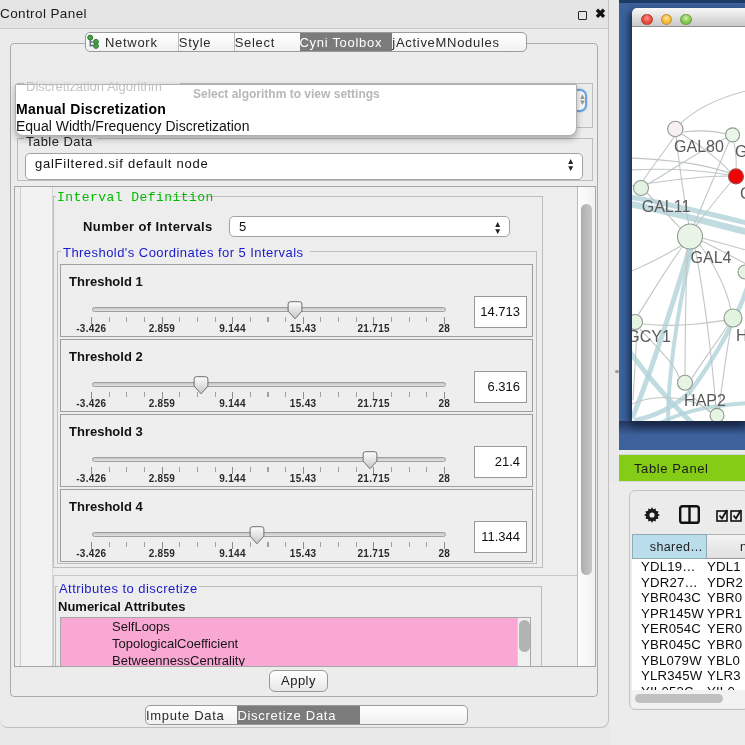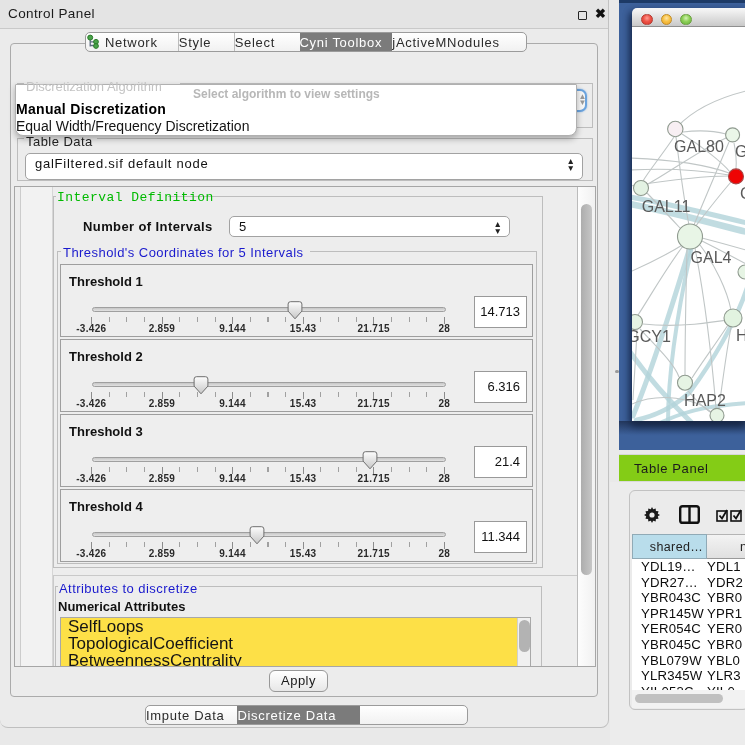--- a/index.html
+++ b/index.html
@@ -6,21 +6,21 @@
 html,body { width:745px; height:745px; overflow:hidden; }
 body { background:#e9e9e9; font-family:"Liberation Sans", sans-serif; position:relative; }
 .abs { position:absolute; }
 
 
 #leftwin { position:absolute; left:0; top:0; width:609px; height:728px;
   background:#ebebeb; border-right:1px solid #c2c2c2; border-bottom:1px solid #bfbfbf;
   border-radius:0 0 8px 8px; }
 #titlebar { position:absolute; left:0; top:0; width:100%; height:29px;
   background:#e4e4e4; border-bottom:1px solid #c9c9c9;
-  font-size:13.5px; letter-spacing:0.4px; color:#1b1b1b; line-height:28px; padding-left:8px; }
+  font-size:13.5px; letter-spacing:0.4px; color:#1b1b1b; line-height:28px; }
 #minbox { position:absolute; left:578px; top:11px; width:9px; height:9px;
   border:1.6px solid #262626; border-radius:1px; }
 #closex { position:absolute; left:595px; top:6px; font-size:13px; font-weight:bold; color:#111; }
 
 
 .tabstrip { position:absolute; display:flex; height:20px;
   border:1px solid #9b9b9b; border-radius:5px; overflow:hidden;
   background:linear-gradient(#ffffff,#f1f1f1); font-size:13px; letter-spacing:0.7px; color:#2b2b2b; }
 .tabstrip .tab { display:flex; align-items:center; justify-content:flex-start;
   height:100%; white-space:nowrap; }
@@ -67,22 +67,22 @@
   background:repeating-linear-gradient(to right,#8c8c8c 0 1px,transparent 1px 70.6px); }
 .thp .lbl { position:absolute; top:58px; font-size:10px; letter-spacing:0.3px; font-weight:bold; color:#2a2a2a;
   transform:translateX(-50%); }
 .thp .vbox { position:absolute; left:413px; top:31px; width:53px; height:32px;
   background:#fff; border:1px solid #999; font-size:13px; color:#111;
   text-align:right; line-height:30px; padding-right:6px; }
 .thp .thumb { position:absolute; top:36px; width:16px; height:19px; }
 
 
 #numlist { position:absolute; left:45px; top:430px; width:471px; height:50px;
-  background:#fde047; border:1px solid #a8a8a8; border-bottom:none;
-  font-size:17px; color:#151515; overflow:hidden; }
+  background:#f9a8d4; border:1px solid #a8a8a8; border-bottom:none;
+  font-size:13px; color:#151515; overflow:hidden;padding-left:44px; }
 #numlist div { padding-left:7px; height:17px; line-height:17px; }
 
 
 #applybtn { position:absolute; left:269px; top:670px; width:59px; height:22px;
   border:1px solid #989898; border-radius:6px; background:linear-gradient(#ffffff,#e7e7e7);
   font-size:13px; letter-spacing:0.5px; color:#1a1a1a; text-align:center; line-height:20px; }
 
 
 #bluewin { position:absolute; left:619px; top:0; width:126px; height:450px; background:#3d619b; }
 #bluetop { position:absolute; left:619px; top:0; width:126px; height:2.5px; background:#1d3a66; }

